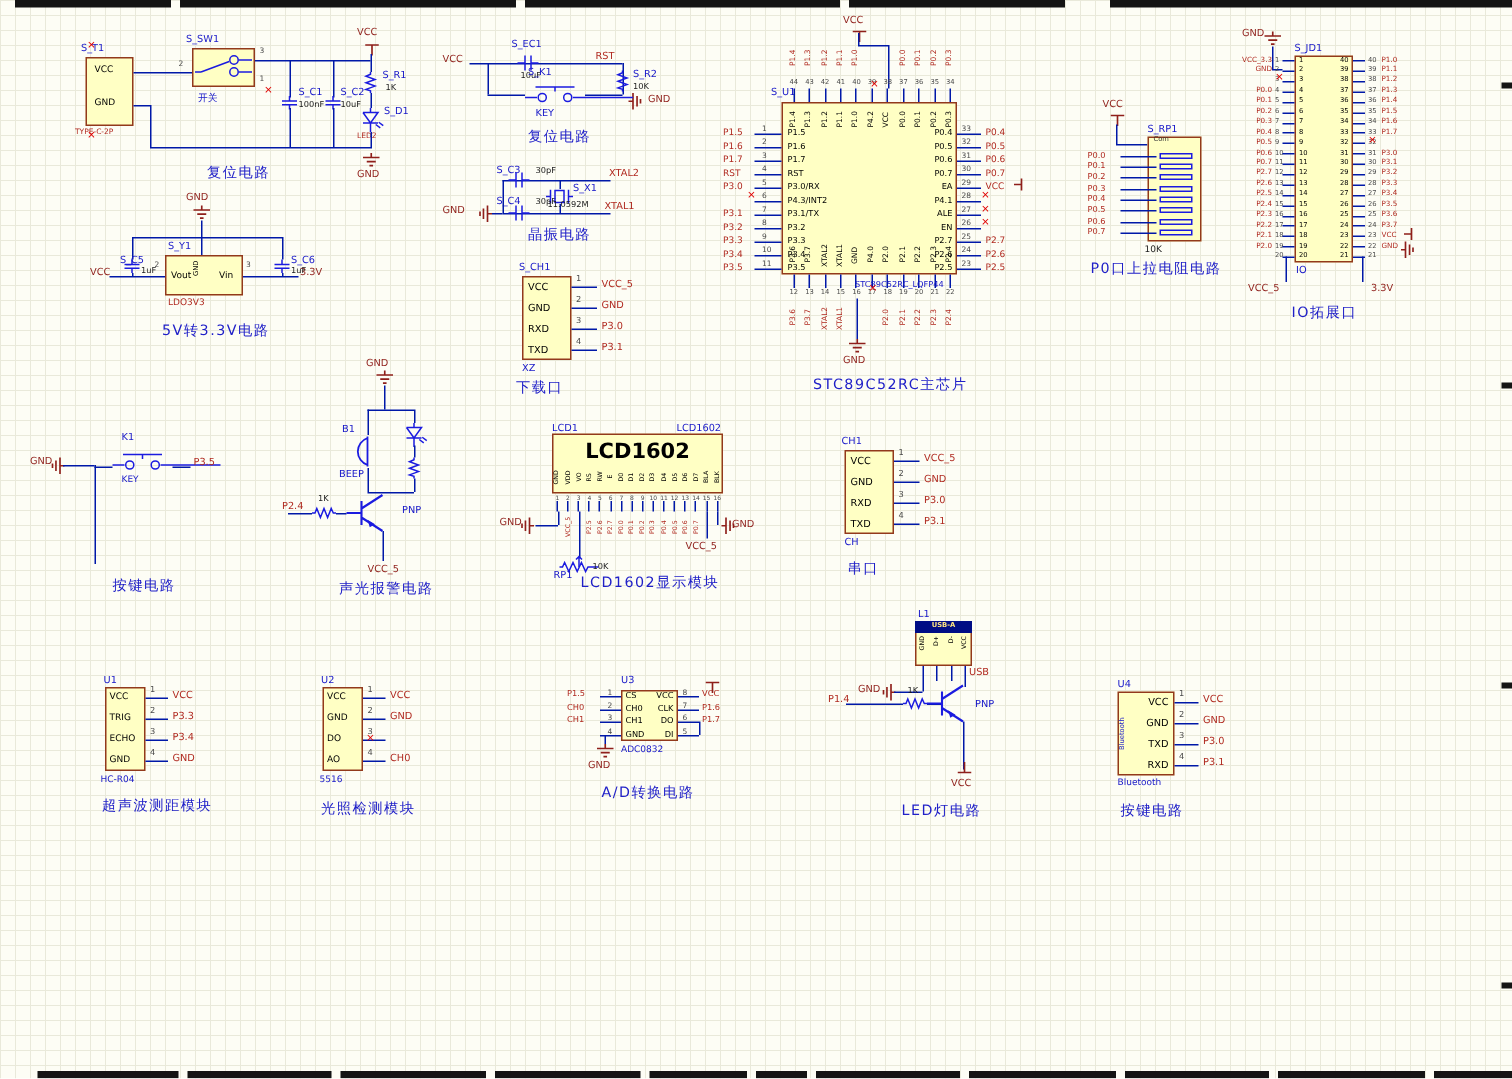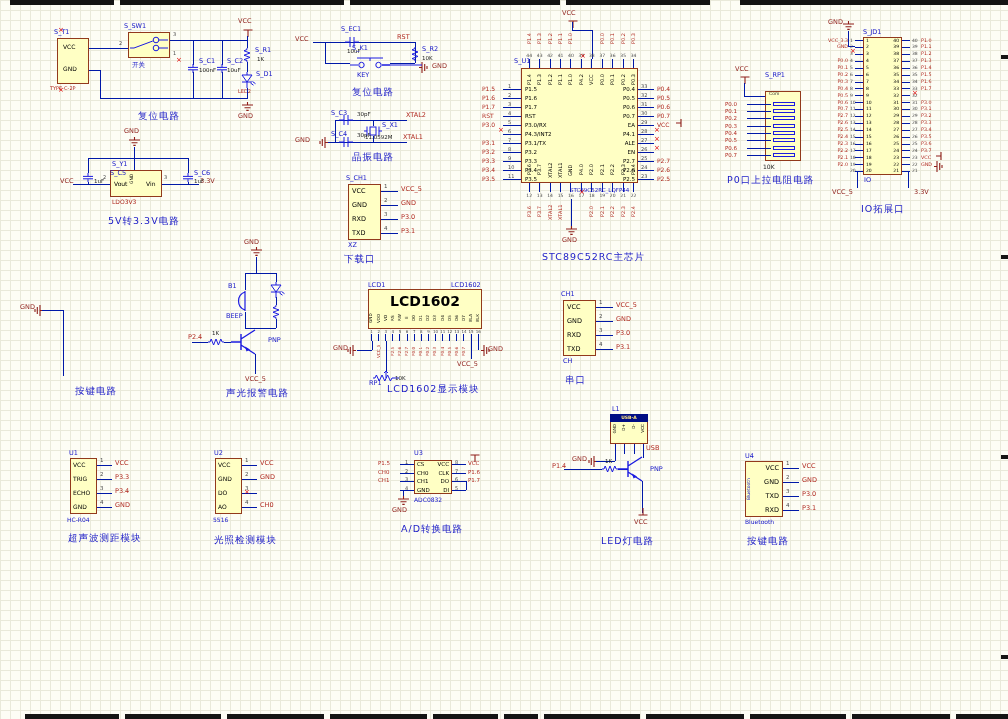--- a/index.html
+++ b/index.html
@@ -328,21 +328,21 @@
     <span class="t num" style="left:43px;top:47px">2</span>
     <span class="t num" style="left:104px;top:47px">3</span>
     <span class="t net" style="left:52px;top:71px;font-size:6px">LDO3V3</span>
     <span class="t pwr" style="left:0;top:50px">VCC</span>
     <div class="wh" style="left:13px;top:56px;width:37px"></div>
     <div class="wv" style="left:28px;top:30px;height:15px"></div>
     <svg class="sym" style="left:23px;top:45px" width="10" height="9">
         <use href="#capv"></use>
       </svg>
     <div class="wv" style="left:28px;top:54px;height:2px"></div>
-    <span class="t des" style="left:50px;top:42px">S_C5</span>
+    <span class="t des" style="left:20px;top:42px">S_C5</span>
     <span class="t val" style="left:34px;top:50px">1uF</span>
     <span class="t pwr" style="left:140px;top:50px">3.3V</span>
     <div class="wh" style="left:102px;top:56px;width:37px"></div>
     <div class="wv" style="left:128px;top:30px;height:15px"></div>
     <svg class="sym" style="left:123px;top:45px" width="10" height="9">
         <use href="#capv"></use>
       </svg>
     <div class="wv" style="left:128px;top:54px;height:2px"></div>
     <span class="t des" style="left:134px;top:42px">S_C6</span>
     <span class="t val" style="left:134px;top:50px">1uF</span>
@@ -735,21 +735,21 @@
     <span class="t cap" style="left:62px;top:242px">STC89C52RC主芯片</span>
   </div>
 
   <div class="blk" style="left:725px;top:58px;width:118px;height:130px">
     <span class="t pwr" style="left:10px;top:8px">VCC</span>
     <svg class="sym" style="left:15px;top:16px" width="10" height="10">
         <use href="#vbar"></use>
       </svg>
     <div class="wv" style="left:19px;top:25px;height:13px"></div>
     <div class="wh" style="left:19px;top:38px;width:21px"></div>
-    <span class="t des" style="left:40px;top:14px">S_RP1</span>
+    <span class="t des" style="left:40px;top:25px">S_RP1</span>
     <div class="box" style="left:40px;top:33px;width:36px;height:70px"></div>
     <span class="t" style="left:44px;top:34px;font-size:4.5px;color:#333">Com</span>
     <div class="purows">
 
         <div class="purow">
           <span class="pu-net">P0.0</span>
           <div class="pu-wire"></div>
           <div class="pu-res"></div>
         </div>
 
@@ -1050,20 +1050,30 @@
 
   <div class="blk" style="left:20px;top:268px;width:160px;height:134px">
     <span class="t pwr" style="left:0;top:36px">GND</span>
     <svg class="sym" style="left:12px;top:36px" width="11" height="13">
         <use href="#gndl"></use>
       </svg>
     <div class="wh" style="left:22px;top:42px;width:21px"></div>
     <div class="wv" style="left:43px;top:42px;height:66px"></div>
     <div class="keyitems">
 
+        <div class="kitem">
+          <span class="k-des">K1</span>
+          <div class="k-wl"></div>
+          <svg class="sym" style="left:12px;top:14px" width="40" height="15">
+            <use href="#btn"></use>
+          </svg>
+          <div class="k-wr"></div>
+          <span class="k-label">KEY</span>
+          <span class="k-net">P3.5</span>
+        </div>
 
 
 
     </div>
     <span class="t cap" style="left:55px;top:118px">按键电路</span>
   </div>
 
   <div class="blk" style="left:188px;top:233px;width:150px;height:172px">
     <span class="t pwr" style="left:56px;top:6px">GND</span>
     <svg class="sym" style="left:62px;top:14px" width="13" height="10">

